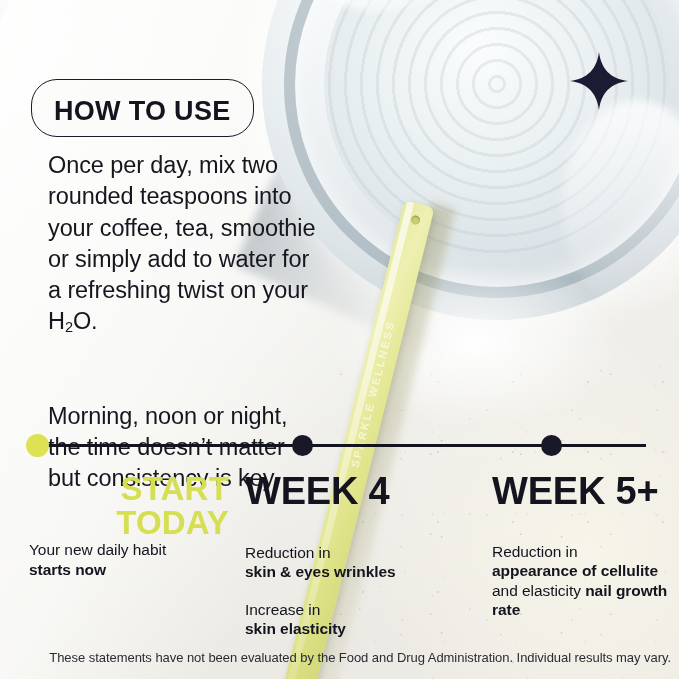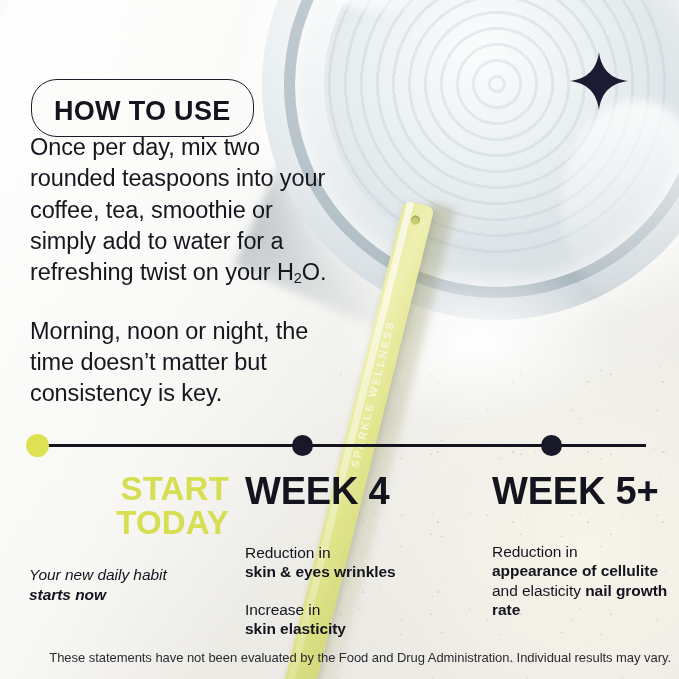--- a/index.html
+++ b/index.html
@@ -187,21 +187,21 @@
   
   .copy{
     position:absolute;
     left:30px;top:132px;
     width:310px;
     font-size:23.5px;
     line-height:1.33;
     color:#16161f;
     letter-spacing:-.1px;
   }
-  .copy p{margin:0;}
+  .copy p{margin:18px;}
   .copy .gap{height:27px;}
   .copy sub{font-size:.62em;vertical-align:-.22em;}
 
   
   .tl-line{
     position:absolute;
     left:36px;top:444px;
     width:610px;height:3px;
     background:#14141f;
   }
@@ -226,21 +226,21 @@
   }
   .head-dark{
     font-size:38px;font-weight:700;line-height:1.02;
     color:#14141f;letter-spacing:-.2px;margin:0;
   }
   .sub{
     font-size:15.5px;line-height:1.26;color:#14141f;
     letter-spacing:-.05px;margin:0;
   }
   .sub b{font-weight:700;}
-  .start-sub{margin-top:26px;font-style:italic;}
+  .start-sub{margin-top:1px;}
   .w4-sub{margin-top:32px;}
   .w4-sub2{margin-top:18px;}
   .w12-sub{margin-top:31px;}
 
   
   .disclaimer{
     position:absolute;
     left:0;right:8px;top:650px;
     text-align:right;
     font-size:13px;

